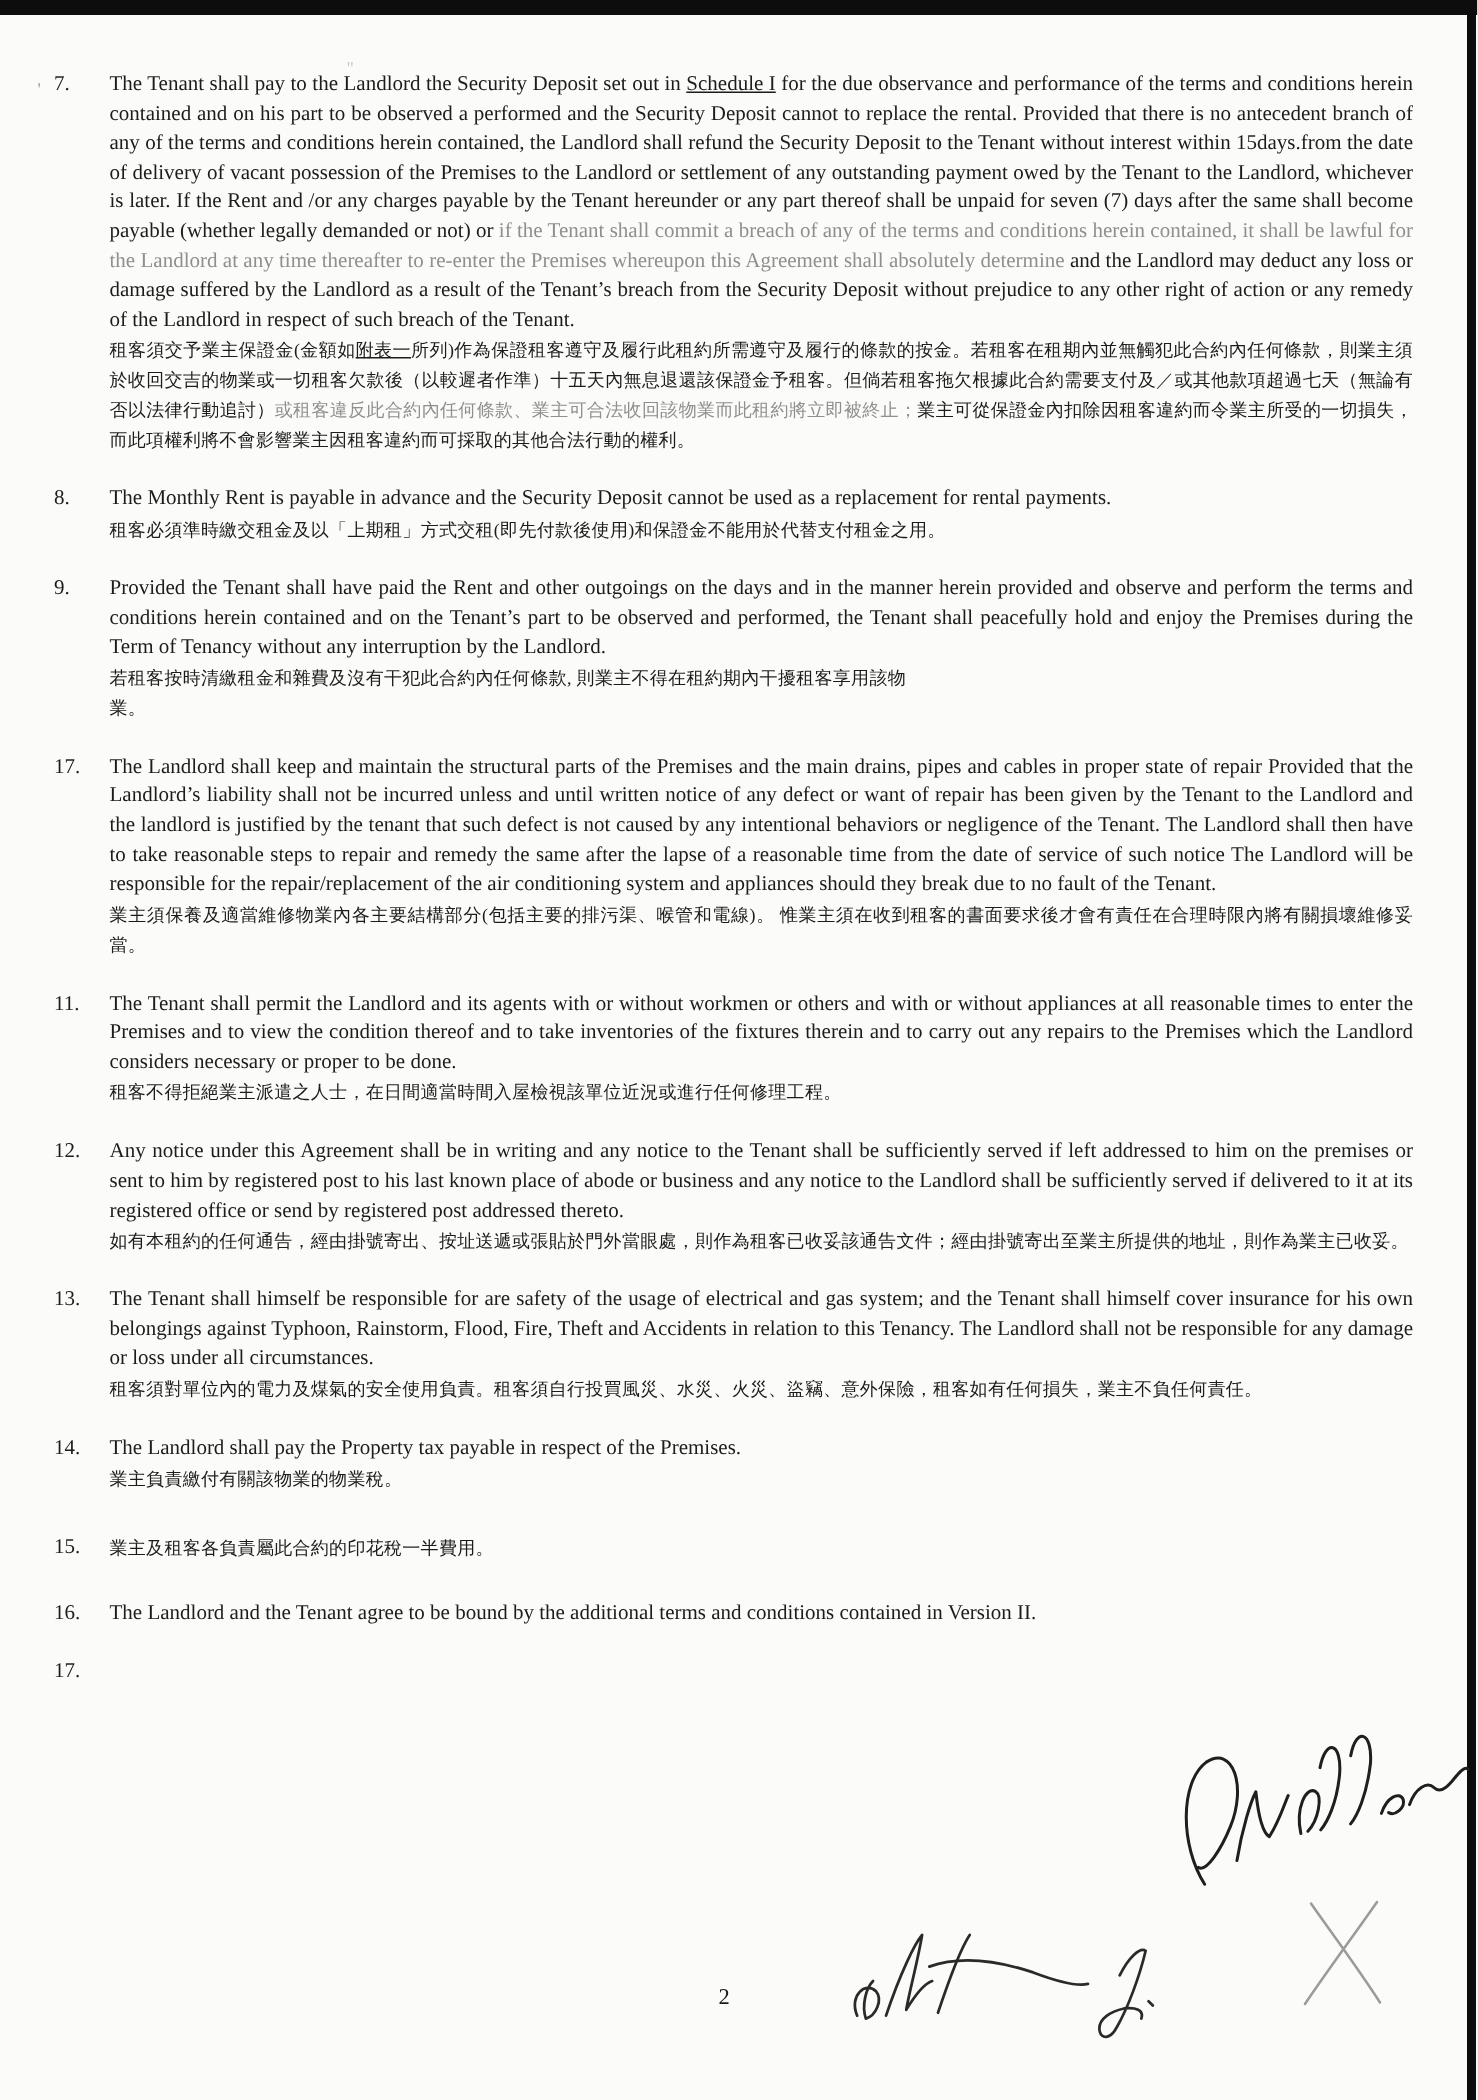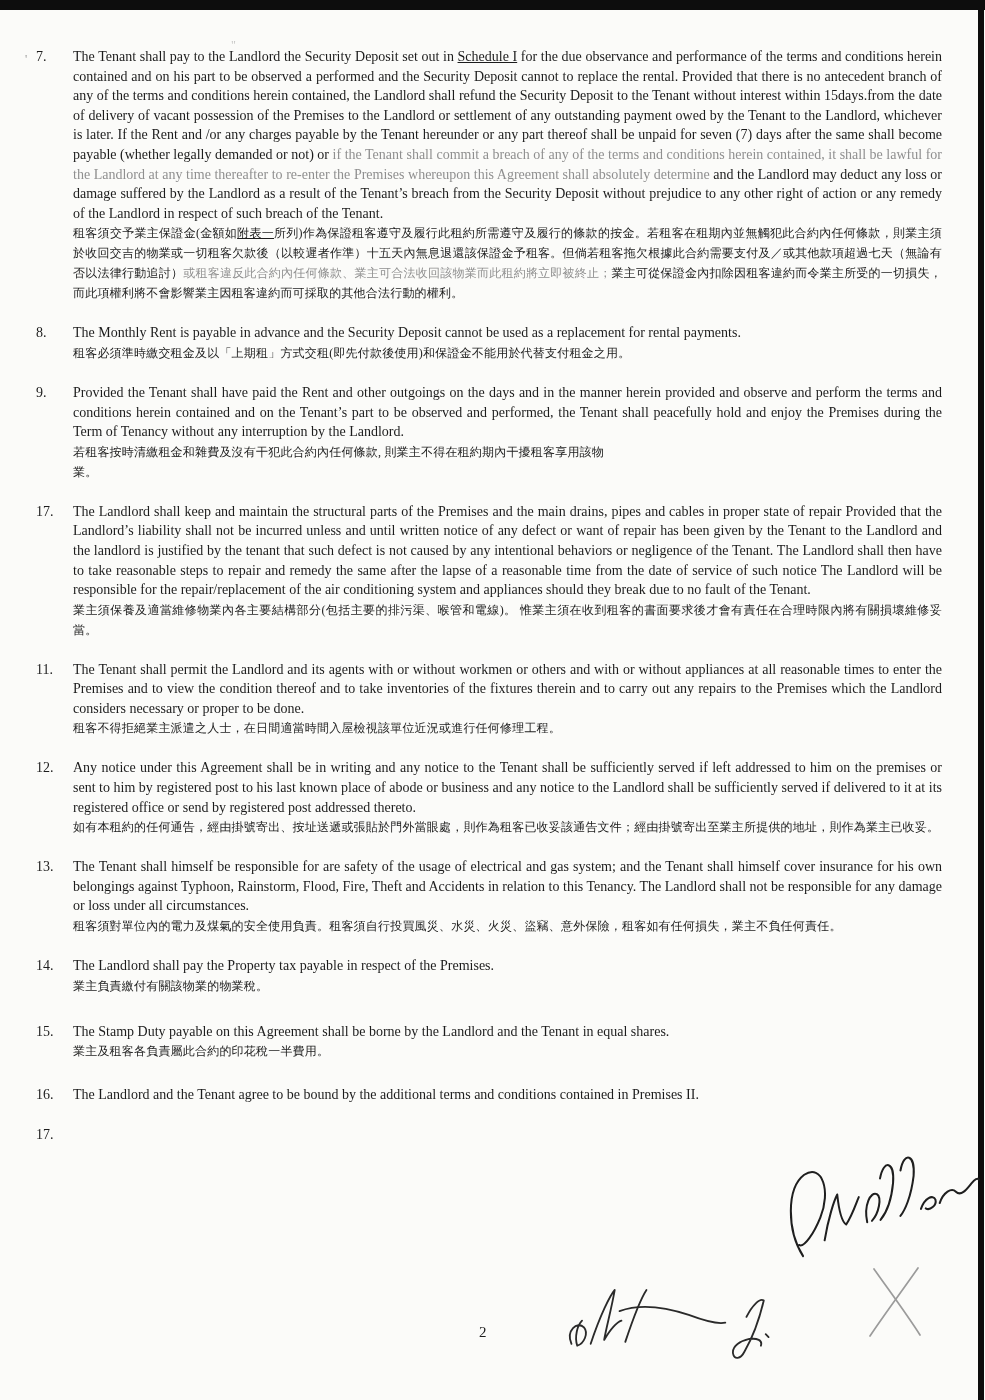--- a/index.html
+++ b/index.html
@@ -102,28 +102,27 @@
       <div class="clause">
         <div class="num">14.</div>
         <div class="body">
           <p class="en"><span>The Landlord shall pay the Property tax payable in respect of the Premises.</span></p>
           <p class="zh"><span>業主負責繳付有關該物業的物業稅。</span></p>
         </div>
       </div>
       <div class="clause">
         <div class="num">15.</div>
         <div class="body">
-          <p class="en"><span>The Stamp Duty payable on this Agreement shall be borne by the Landlord and the Tenant in equal shares.</span></p>
           <p class="zh"><span>業主及租客各負責屬此合約的印花稅一半費用。</span></p>
         </div>
       </div>
       <div class="clause">
         <div class="num">16.</div>
         <div class="body">
-          <p class="en"><span>The Landlord and the Tenant agree to be bound by the additional terms and conditions contained in </span><span class="b">Premises II</span><span>.</span></p>
+          <p class="en"><span>The Landlord and the Tenant agree to be bound by the additional terms and conditions contained in </span><span class="b">Version II</span><span>.</span></p>
         </div>
       </div>
       <div class="clause">
         <div class="num">17.</div>
         <div class="body">
         </div>
       </div>
     </div>
 
   <svg class="sig sig-diagonal" viewBox="0 0 210 120" aria-hidden="true">

